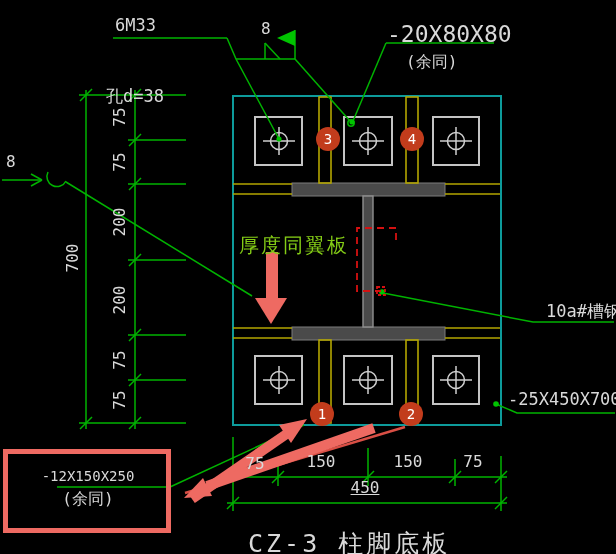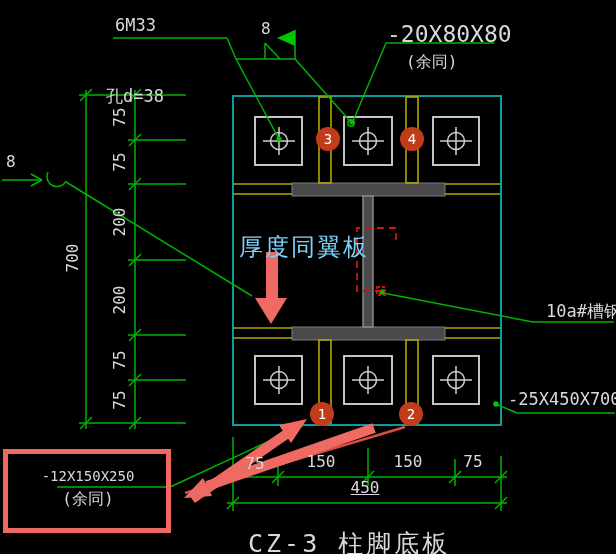--- a/index.html
+++ b/index.html
@@ -5,21 +5,21 @@
   html,body{margin:0;padding:0;background:#000;}
   #stage{position:relative;width:616px;height:554px;background:#000;overflow:hidden;
          font-family:"DejaVu Sans Mono","Liberation Mono",monospace;color:#d9d9d9;}
   svg{position:absolute;left:0;top:0;}
   .txt{position:absolute;white-space:nowrap;color:#d9d9d9;font-size:16px;line-height:1;}
   .ctr{transform:translate(-50%,-50%);}
   .rot{transform:translate(-50%,-50%) rotate(-90deg);}
   .balloon{position:absolute;width:24px;height:24px;border-radius:50%;background:#c23c1c;
            color:#fff;font-size:14px;display:flex;align-items:center;justify-content:center;
            transform:translate(-50%,-50%);}
-  .blue{color:#7dd3fc;font-size:24px;letter-spacing:2px;text-align:center;}
+  .blue{color:#84cc16;font-size:20px;letter-spacing:2px;text-align:center;}
   .redbox{position:absolute;left:3px;top:449px;width:158px;height:74px;border:5px solid #ee6a62;}
   .title{font-size:25px;letter-spacing:3px;}
 </style>
 </head>
 <body>
 
 <div id="stage">
 
   <svg width="616" height="554" viewBox="0 0 616 554">
 

